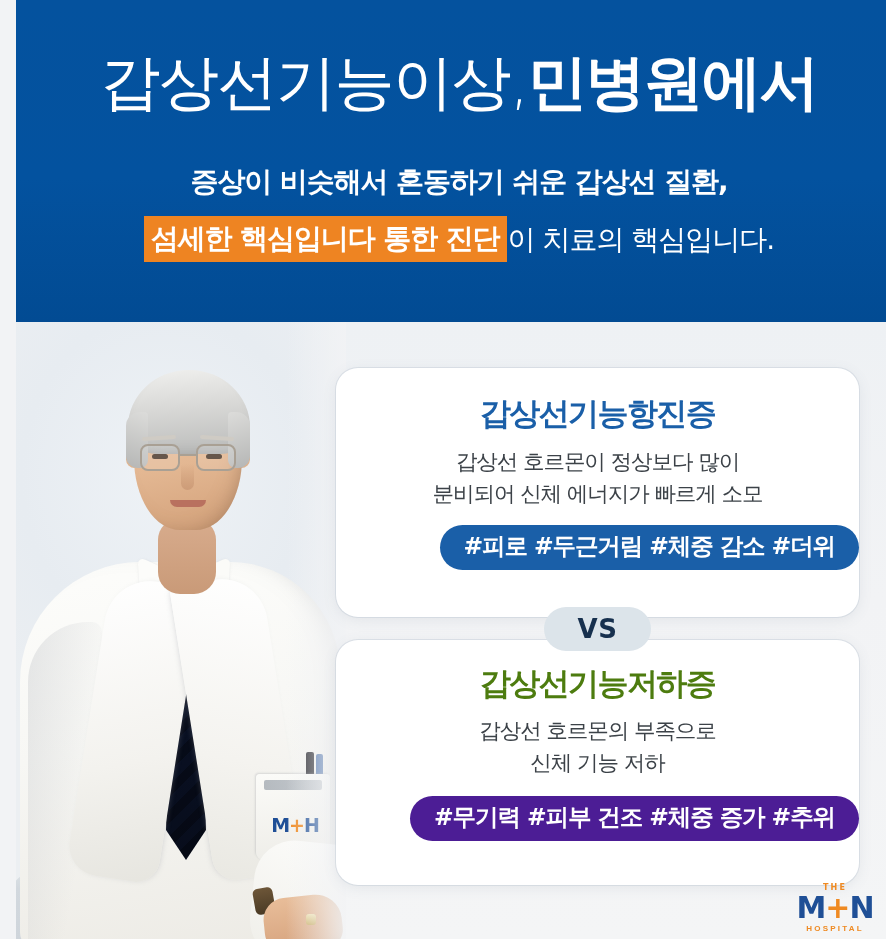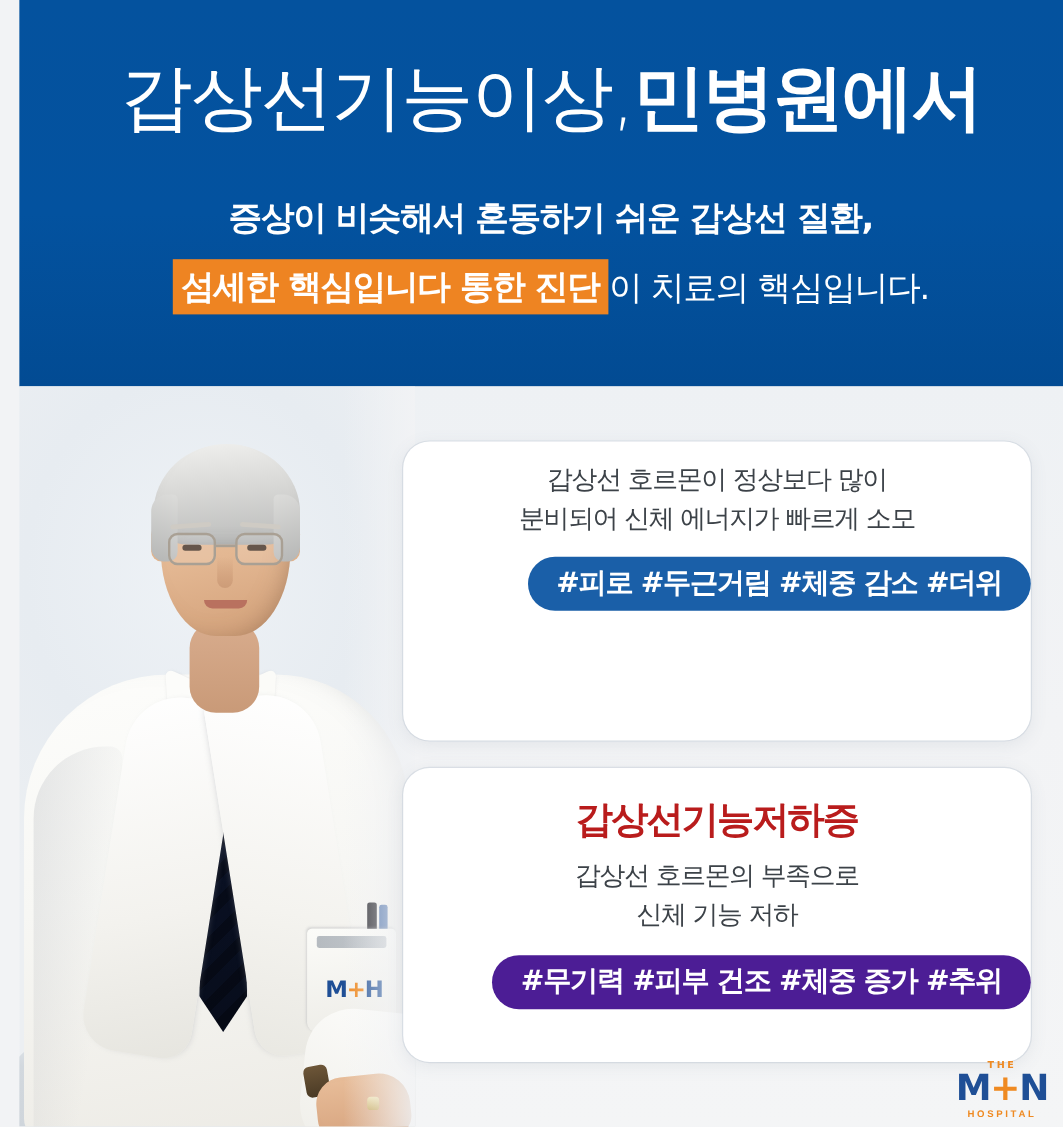--- a/index.html
+++ b/index.html
@@ -337,21 +337,21 @@
   .card-title {
     text-align: center;
     font-size: 31px;
     font-weight: 800;
     letter-spacing: -1.6px;
     line-height: 1;
     white-space: nowrap;
     font-family: "DejaVu Sans", "Liberation Sans", sans-serif;
   }
   .card-1 .card-title { color: #1a5fa8; padding-top: 30px; }
-  .card-2 .card-title { color: #b91c1c; padding-top: 28px; }
+  .card-2 .card-title { color: #4d7c0f; padding-top: 28px; }
 
   .card-desc {
     text-align: center;
     font-size: 21.5px;
     font-weight: 400;
     color: #3c4248;
     letter-spacing: -1.05px;
     line-height: 1.48;
     white-space: nowrap;
     font-family: "DejaVu Sans", "Liberation Sans", sans-serif;
@@ -477,29 +477,31 @@
         <span>H</span>
       </div>
     <div class="armR"></div>
     <div class="watch"></div>
     <div class="hand"></div>
     <div class="ring"></div>
     <div class="doc-fade-r"></div>
   </div>
 
   <div class="card card-1">
+    <div class="card-title">갑상선기능항진증</div>
     <div class="card-desc">
       <div>갑상선 호르몬이 정상보다 많이</div>
       <div>분비되어 신체 에너지가 빠르게 소모</div>
     </div>
     <div class="tag-wrap">
       <span class="tag tag-1">#피로 #두근거림 #체중 감소 #더위</span>
     </div>
   </div>
 
+  <div class="vs-badge">VS</div>
 
   <div class="card card-2">
     <div class="card-title">갑상선기능저하증</div>
     <div class="card-desc">
       <div>갑상선 호르몬의 부족으로</div>
       <div>신체 기능 저하</div>
     </div>
     <div class="tag-wrap">
       <span class="tag tag-2">#무기력 #피부 건조 #체중 증가 #추위</span>
     </div>

